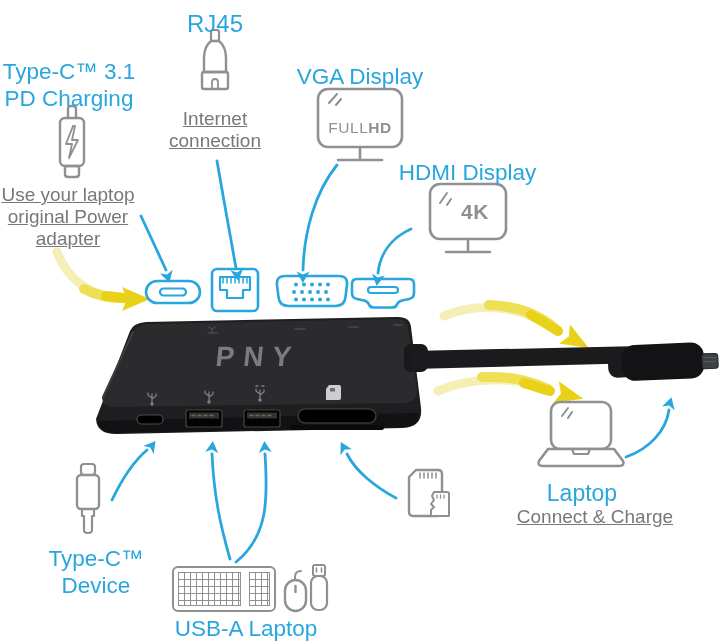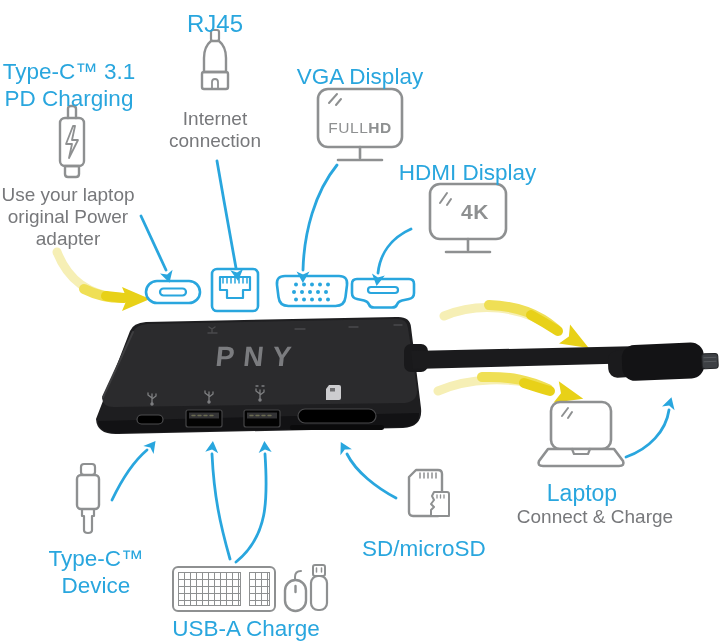--- a/index.html
+++ b/index.html
@@ -4,21 +4,21 @@
 <style>
   html,body { margin:0; padding:0; background:#fff; }
   .canvas {
     position:relative; width:720px; height:644px; background:var(--background,#fff);
     overflow:hidden; font-family:"Liberation Sans","DejaVu Sans",sans-serif;
   }
   .abs { position:absolute; }
   .label { position:absolute; text-align:center; }
   .cyan  { color:var(--accent_cyan,#29A6DE); font-size:22.5px; line-height:27px;margin-top:8px; }
   .cyan.big { font-size:24px; }
-  .note  { color:var(--text_gray,#77787B); font-size:19px; line-height:22px; }
+  .note  { color:var(--text_gray,#77787B); font-size:19px; line-height:22px;text-decoration:underline; }
   .badge { color:var(--icon_gray,#8E9091); letter-spacing:0.5px; }
   .badge b { font-weight:bold;margin-top:20px; }
   svg .sc { stroke:var(--accent_cyan,#29A6DE); }
   svg .fc { fill:var(--accent_cyan,#29A6DE); }
   svg .sg { stroke:var(--icon_gray,#8E9091); }
   svg .fn { fill:none; }
   svg .fw { fill:#fff; }
   svg path, svg rect, svg line, svg circle { stroke-linecap:round; stroke-linejoin:round; }
   .pny-text { font:bold 28px "Liberation Sans","DejaVu Sans",sans-serif; fill:#7b7c7f; letter-spacing:9px; }
   
@@ -285,20 +285,19 @@
 
   <div class="label cyan big" style="left:165px;top:2px;width:100px">RJ45</div>
   <div class="label note" style="left:153px;top:108px;width:124px">Internet connection</div>
 
   <div class="label cyan" style="left:290px;top:55px;width:140px">VGA Display</div>
 
   <div class="label cyan" style="left:395px;top:151px;width:145px">HDMI Display</div>
 
   <div class="label cyan" style="left:16px;top:537px;width:160px">Type-C™ Device</div>
 
-  <div class="label cyan" style="left:166px;top:607px;width:160px">USB-A Charge</div>
-
-  <div class="label cyan" style="left:354px;top:527px;width:140px">SD/microSD</div>
+  <div class="label cyan" style="left:166px;top:607px;width:160px">USB-A Laptop</div>
+
 
   <div class="label cyan" style="left:532px;top:472px;width:100px;font-size:23px">Laptop</div>
   <div class="label note" style="left:515px;top:506px;width:160px">Connect &amp; Charge</div>
 
 </div>
 
 </body></html>

